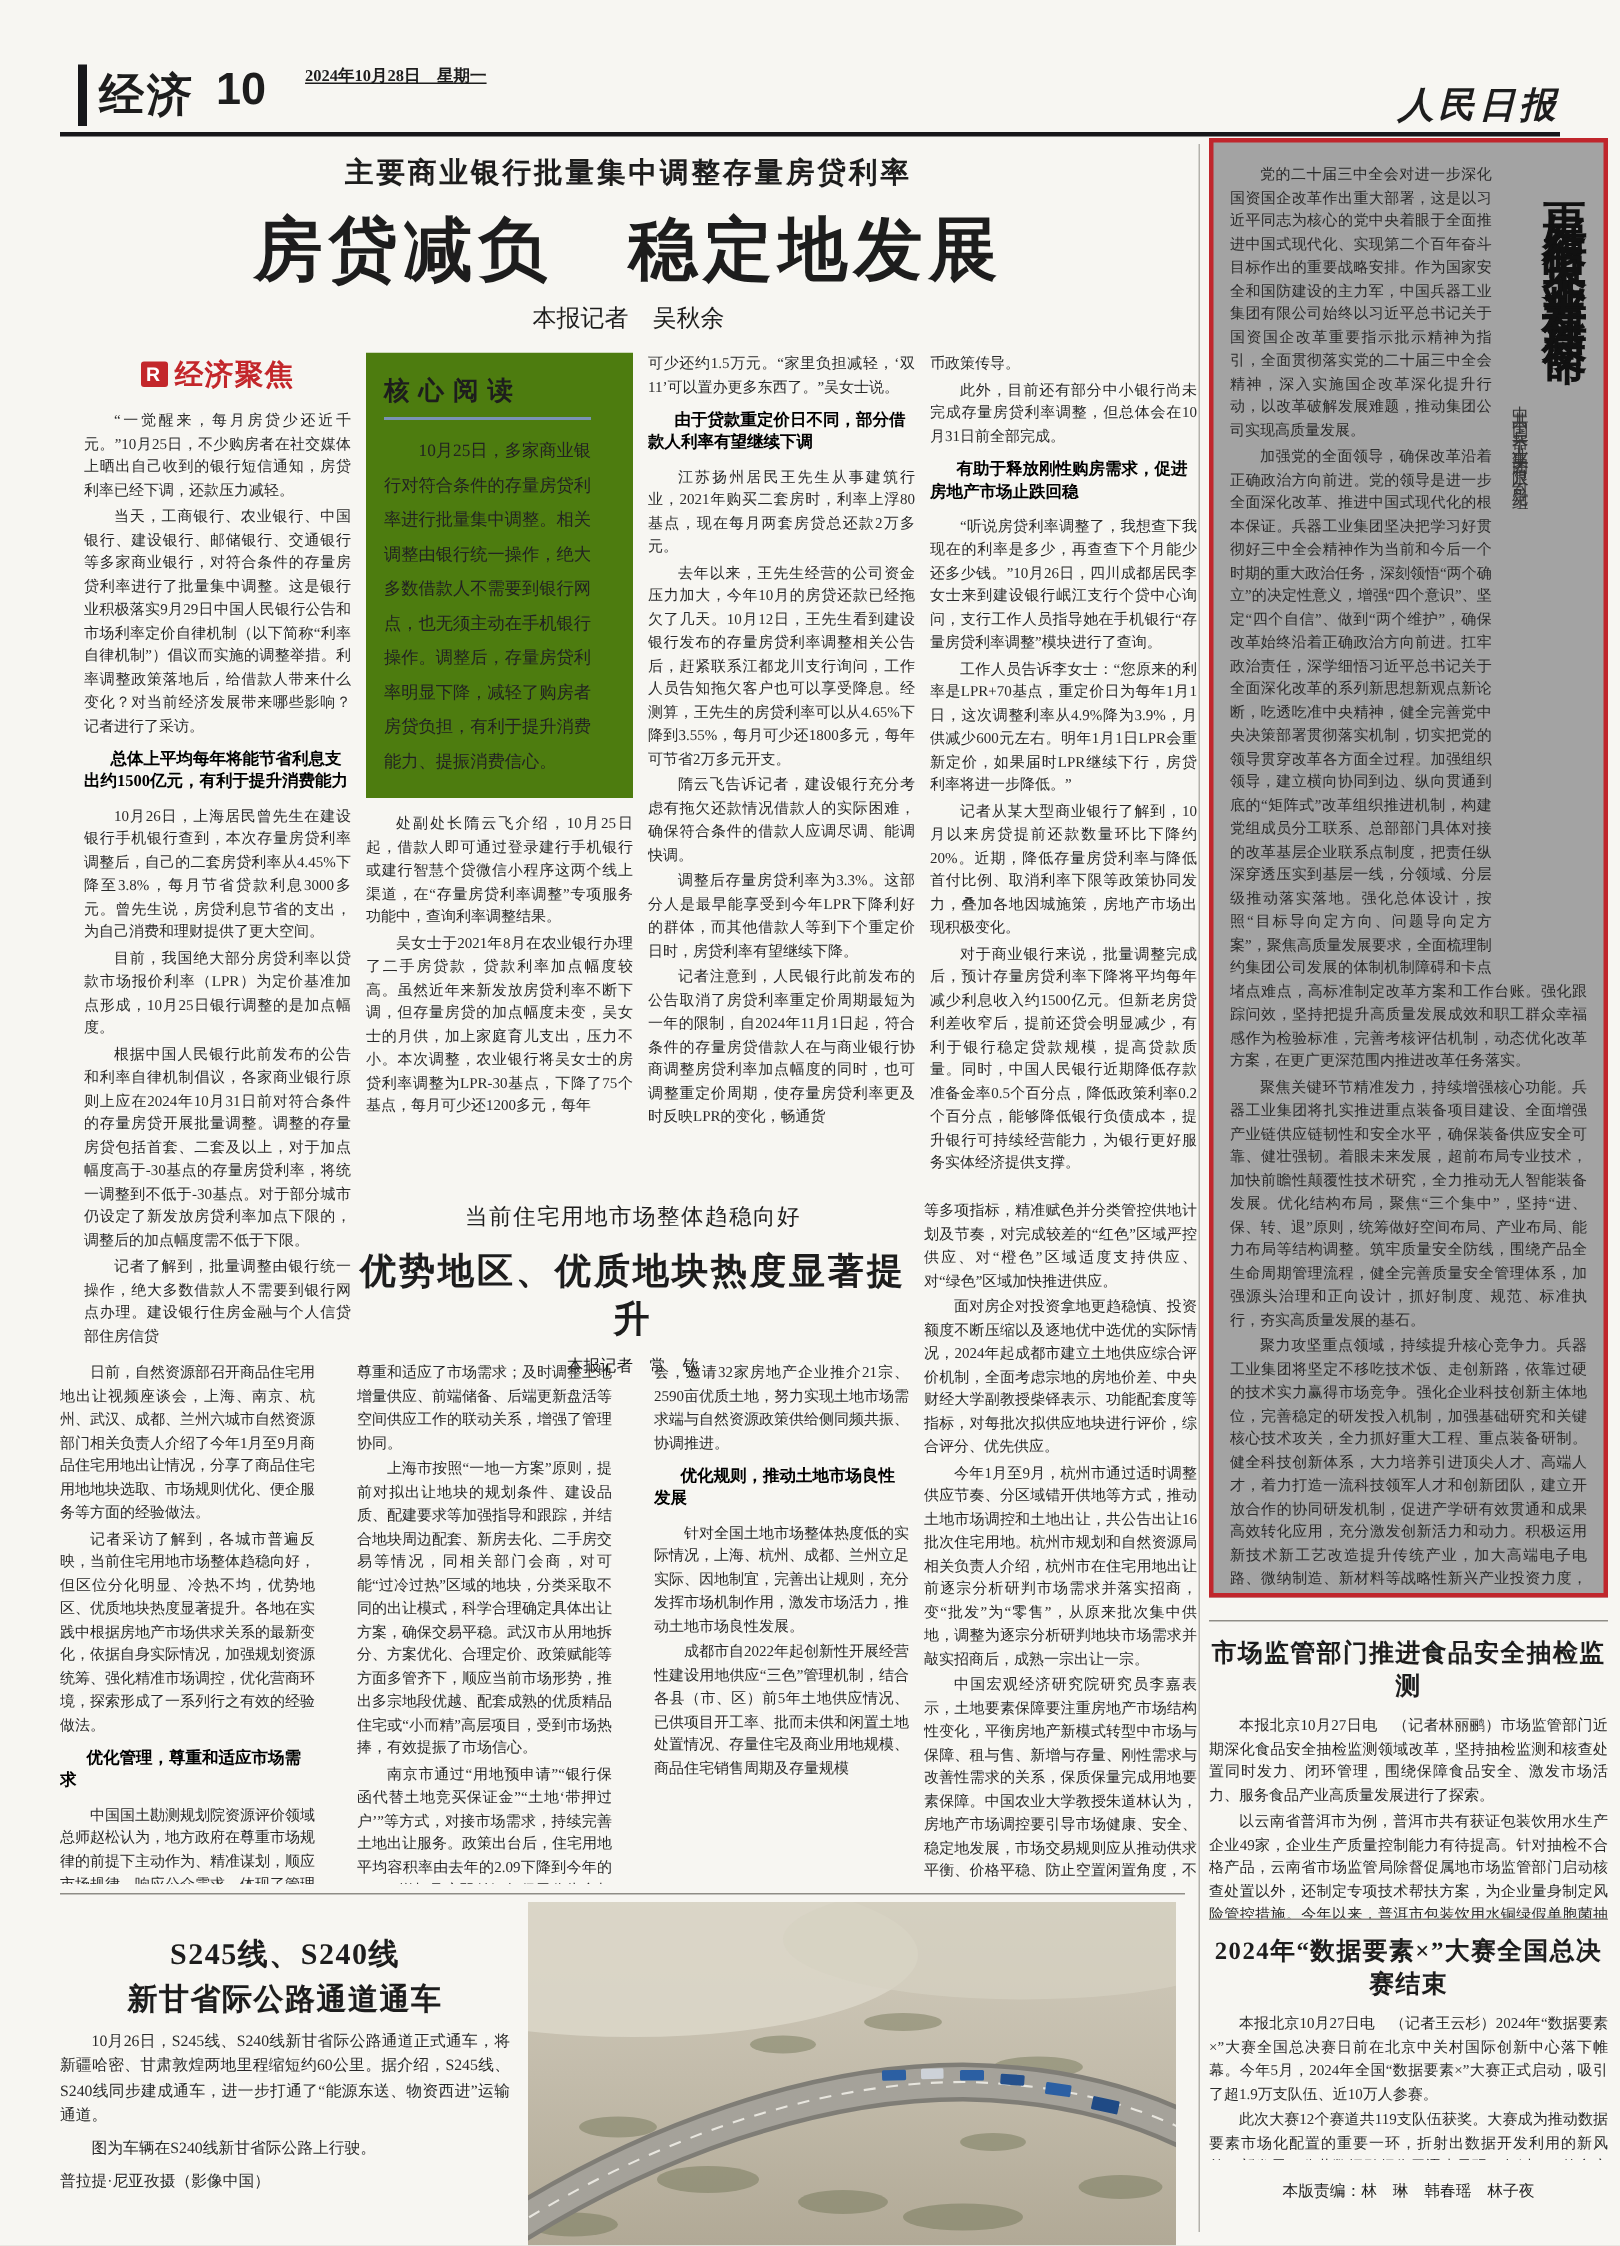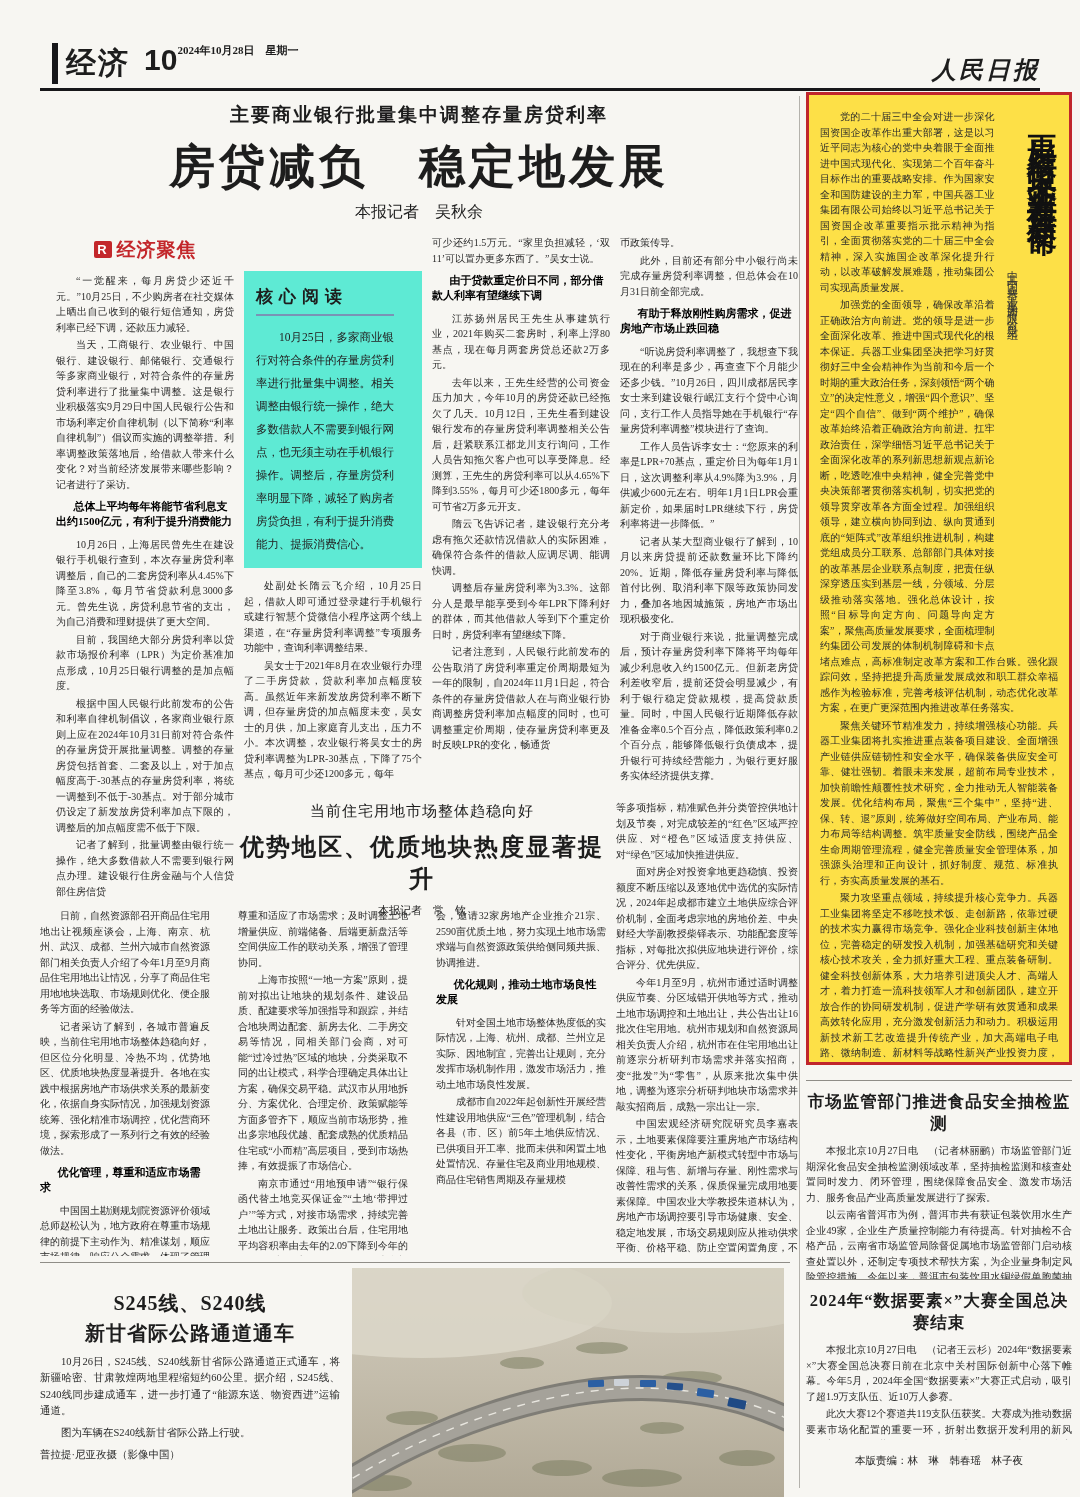--- a/index.html
+++ b/index.html
@@ -3,45 +3,45 @@
 <meta charset="utf-8">
 <style>
   html,body{margin:0;padding:0;background:#dddbd5;}
   .page{position:relative;width:1080px;height:1497px;margin:0 auto;background:#f7f6f2;
         font-family:"Liberation Serif","DejaVu Serif",serif;color:#1d1d1d;overflow:hidden;}
   
   .hdr{position:absolute;left:40px;top:38px;width:1000px;height:50px;border-bottom:3px solid #17171a;}
   .hdr-left{position:absolute;left:0;bottom:4px;display:flex;align-items:flex-start;padding-left:12px;}
   .hdr-section{font-size:30px;font-weight:900;border-left:6px solid #17171a;padding-left:8px;letter-spacing:2px;}
   .hdr-page{font-size:30px;font-weight:700;margin-left:14px;font-family:"Liberation Sans",sans-serif;}
-  .hdr-date{font-size:11px;font-weight:700;}
+  .hdr-date{font-size:11px;margin-left:26px;font-weight:700;text-decoration:underline;}
   .masthead{position:absolute;right:0;bottom:2px;font-size:24px;font-weight:900;font-style:italic;letter-spacing:3px;}
   
   .col p,.red-box p,.brief p,.photo-text p{margin:0 0 2px 0;text-indent:2em;text-align:justify;
         font-size:10px;line-height:1.55;color:#2a2a2a;}
   .sub{font-weight:900;font-size:11px;line-height:1.4;margin:7px 0;text-indent:1.6em;color:#000000;}
   
   .lead{position:absolute;left:40px;top:96px;width:758px;}
   .kicker{text-align:center;font-size:19px;font-weight:900;letter-spacing:2px;margin-top:6px;}
   .headline{text-align:center;font-size:46px;font-weight:900;letter-spacing:4px;margin:8px 0 4px 0;}
   .byline{text-align:center;font-size:16px;margin-bottom:12px;}
   .cols{display:flex;gap:10px;margin-top:8px;align-items:flex-start;}
   .col{width:182px;overflow:hidden;}
   .col.h-tall{height:672px;margin-left:16px;}
   .col.h-std{height:566px;}
   .focus{color:#c3272b;font-weight:900;font-size:19px;letter-spacing:1px;text-align:center;margin:2px 0 10px 0;}
   .focus-badge{display:inline-block;background:#c3272b;color:#fff;font-size:13px;line-height:17px;
         width:18px;text-align:center;border-radius:2px;margin-right:5px;font-family:"Liberation Sans",sans-serif;font-weight:700;vertical-align:2px;}
-  .core{background:#5eead4;padding:14px 28px 12px 12px;margin-bottom:10px;margin-top:36px;}
+  .core{background:#4d7c0f;padding:14px 28px 12px 12px;margin-bottom:10px;}
   .core h3{margin:0 0 6px 0;font-size:17px;letter-spacing:6px;font-weight:900;}
   .core-rule{height:2px;background:#7a93b5;margin-bottom:10px;}
   .core p{font-size:11.5px;line-height:2.0;text-indent:2em;text-align:justify;margin:0;color:#222;}
   
   .red-box{position:absolute;left:806px;top:92px;width:266px;height:973px;border:3px solid #c0262c;
-        padding:14px 11px;box-sizing:border-box;overflow:hidden;background:#fde047;}
+        padding:14px 11px;box-sizing:border-box;overflow:hidden;background:#a3a3a3;}
   .vstrip{float:right;height:532px;margin:2px 0 6px 10px;display:flex;flex-direction:row;align-items:flex-start;}
   .vbyline{writing-mode:vertical-rl;font-size:11px;letter-spacing:4px;color:#333;padding-top:150px;margin-right:7px;}
   .vtitle{writing-mode:vertical-rl;font-size:30px;font-weight:900;letter-spacing:7px;line-height:1.05;color:#111;}
   
   .mid{position:absolute;left:40px;top:800px;width:758px;height:458px;}
   .mid-head{position:absolute;left:192px;top:2px;width:380px;text-align:center;}
   .mid-kicker{font-size:15px;font-weight:400;letter-spacing:1px;}
   .mid-headline{font-size:24px;font-weight:900;letter-spacing:2px;margin:10px 0 8px 0;}
   .mid-byline{font-size:11px;}
   .mid-col4{position:absolute;left:576px;top:0;width:182px;height:456px;overflow:hidden;}

